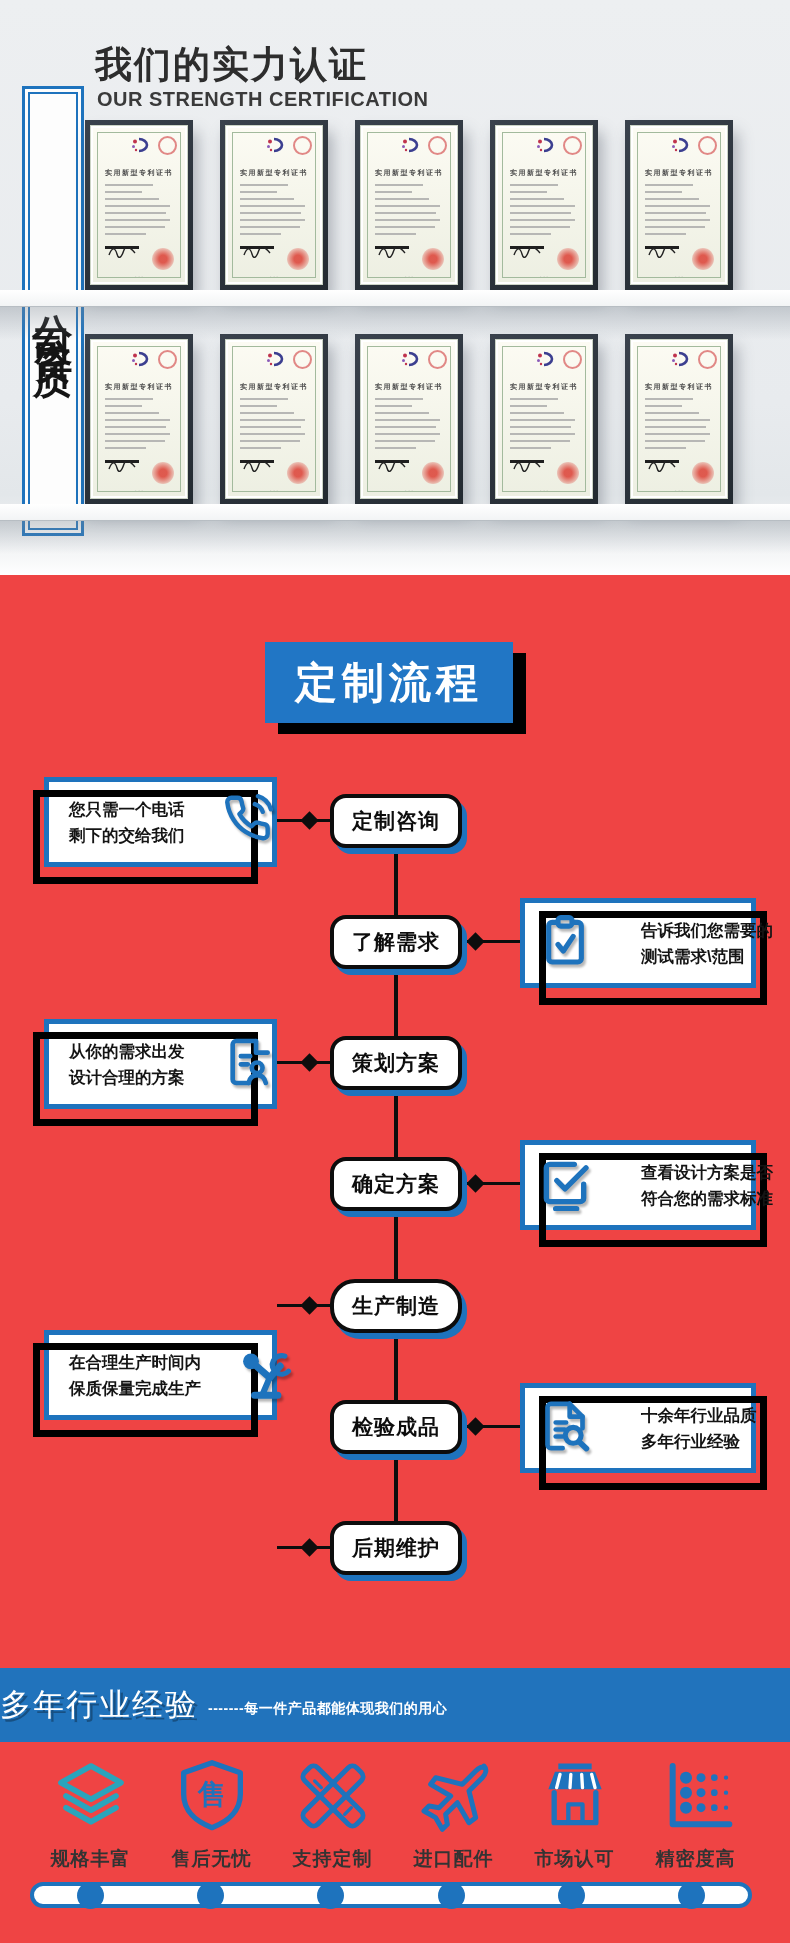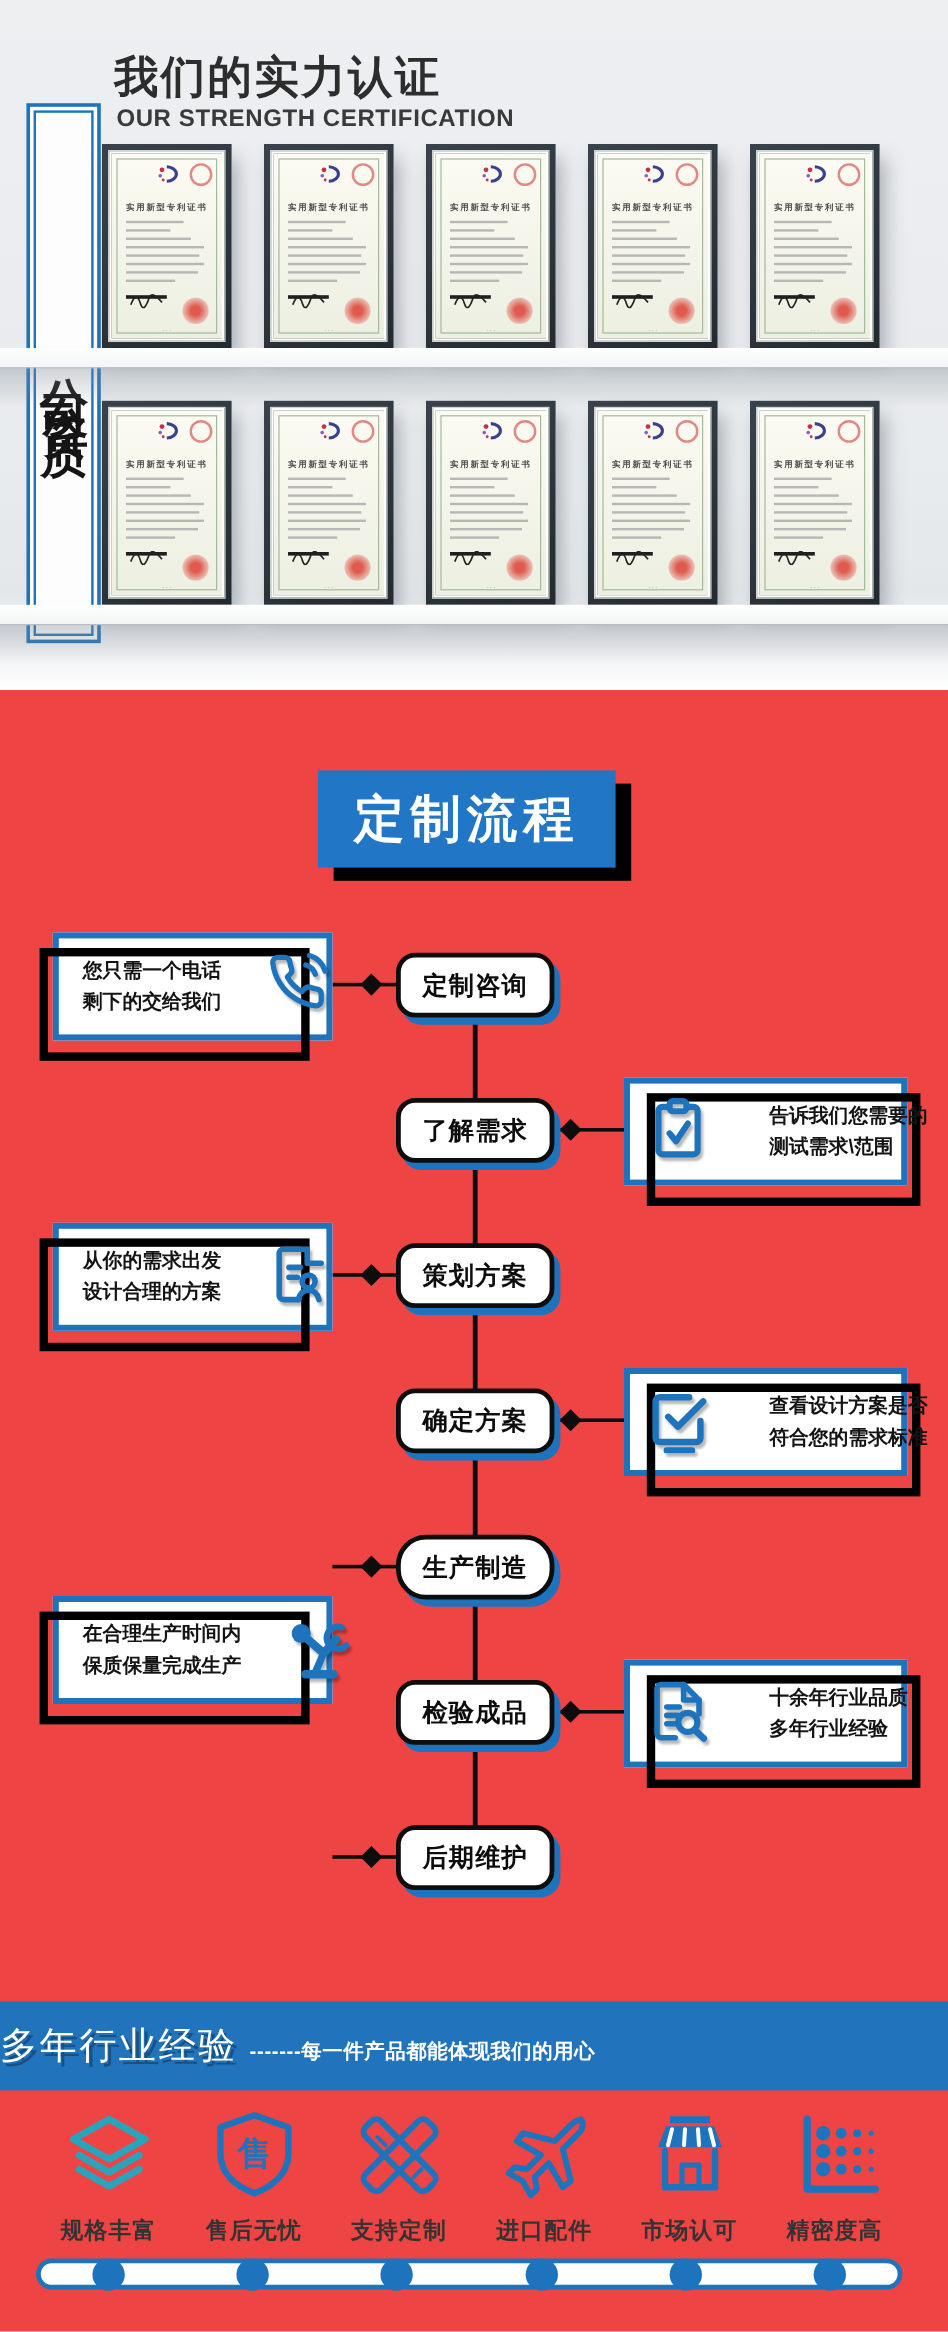--- a/index.html
+++ b/index.html
@@ -67,21 +67,21 @@
   .note .ic svg{filter:drop-shadow(2px 3px 1px rgba(0,0,0,.28));}
 
   .conn-line{position:absolute;height:3px;background:#0d0d0d;}
   .conn-diamond{position:absolute;width:13px;height:13px;background:#0d0d0d;transform:rotate(45deg);}
 
   
   .exp-band{position:absolute;left:0;top:1668px;width:790px;height:74px;background:#2173bc;
         display:flex;align-items:center;}
   .exp-title{color:#fff;font-size:31px;font-weight:400;letter-spacing:2px;
         text-shadow:3px 3px 0 rgba(0,0,0,.3);}
-  .exp-tag{margin-left:10px;color:#fff;font-size:17px;font-weight:600;letter-spacing:.5px;padding-top:8px;}
+  .exp-tag{margin-left:10px;color:#fff;font-size:14px;font-weight:600;letter-spacing:.5px;padding-top:8px;}
 
   .features{position:absolute;left:30px;top:1748px;width:726px;display:flex;}
   .feature{flex:1;display:flex;flex-direction:column;align-items:center;}
   .feature .fic{height:88px;display:flex;align-items:flex-end;}
   .feature .flabel{margin-top:10px;font-size:19px;font-weight:800;color:#333;letter-spacing:1px;}
 
   .timeline-bar{position:absolute;left:30px;top:1882px;width:722px;height:26px;border:4px solid #1e73bd;
         border-radius:15px;background:#fff;box-sizing:border-box;}
   .timeline-dots{position:absolute;left:30px;top:1882px;width:722px;height:26px;display:flex;}
   .timeline-dots .dotcell{flex:1;display:flex;align-items:center;justify-content:center;}

